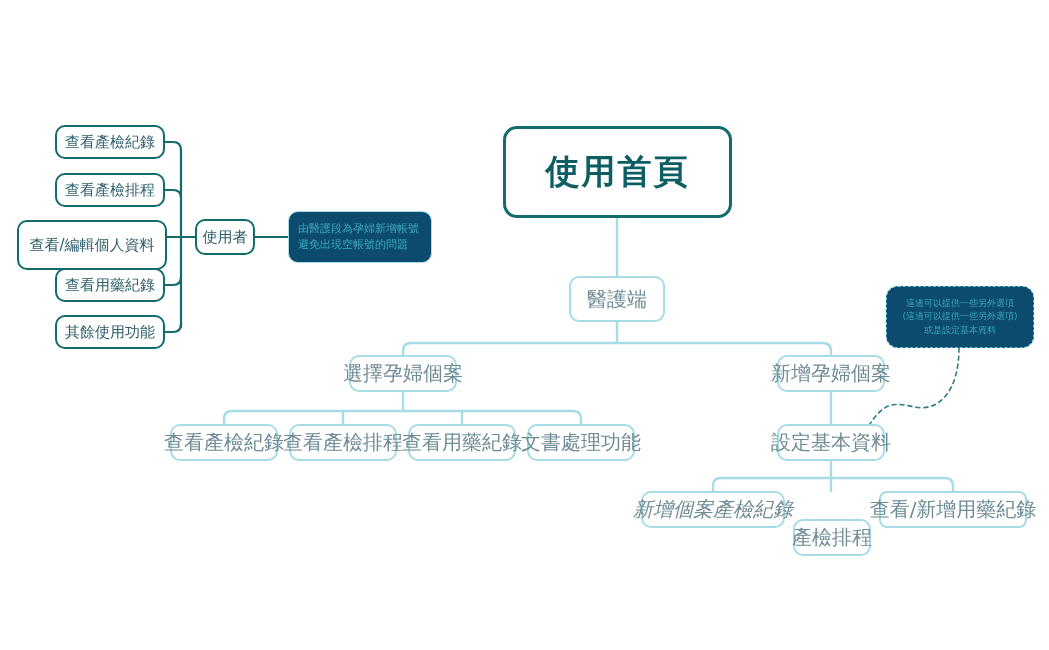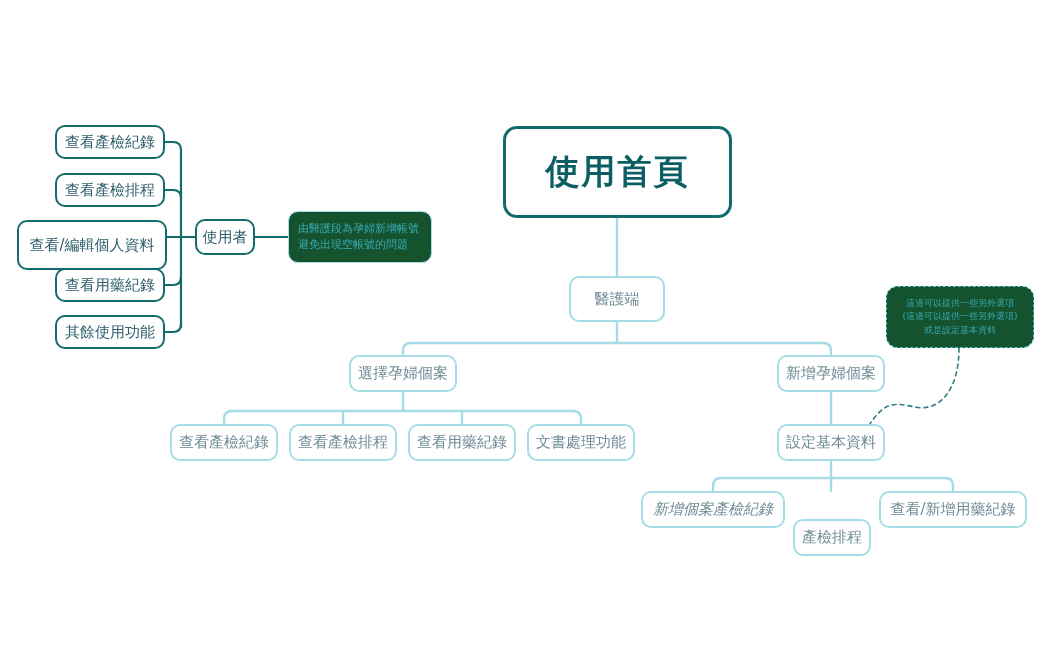--- a/index.html
+++ b/index.html
@@ -39,28 +39,28 @@
   }
   .dark.person{
     font-size:15px;
   }
 
   
   .light{
     border:2px solid #a6dce6;
     border-radius:10px;
     color:#6f8b96;
-    font-size:15px;
+    font-size:20px;
   }
 
   
   .note{
     position:absolute;
     box-sizing:border-box;
-    background:#14532d;
+    background:#0c4a6e;
     display:flex;flex-direction:column;
     align-items:center;justify-content:center;
     text-align:center;
     line-height:1.45;
   }
   .note.solid{
     border:1.5px solid #a6dce6;
     border-radius:10px;
     color:#3aa9b4;
     font-size:11px;
@@ -181,21 +181,21 @@
   <div class="node light" style="left:777px;top:424px;width:108px;height:37px;">
     <span>設定基本資料</span>
   </div>
 
   <div class="node light" style="left:641px;top:491px;width:144px;height:37px;font-style:italic;">
     <span>新增個案產檢紀錄</span>
   </div>
   <div class="node light" style="left:793px;top:519px;width:78px;height:37px;">
     <span>產檢排程</span>
   </div>
-  <div class="node light" style="left:879px;top:491px;width:148px;height:37px;">
+  <div class="node light" style="left:879px;top:491px;width:148px;height:37px;border-radius:8px;">
     <span>查看/新增用藥紀錄</span>
   </div>
 
   <div class="note dashed" style="left:886px;top:286px;width:148px;height:62px;">
     <span class="line">這邊可以提供一些另外選項</span>
     <span class="line">(這邊可以提供一些另外選項)</span>
     <span class="line">或是設定基本資料</span>
   </div>
 
 </div>

